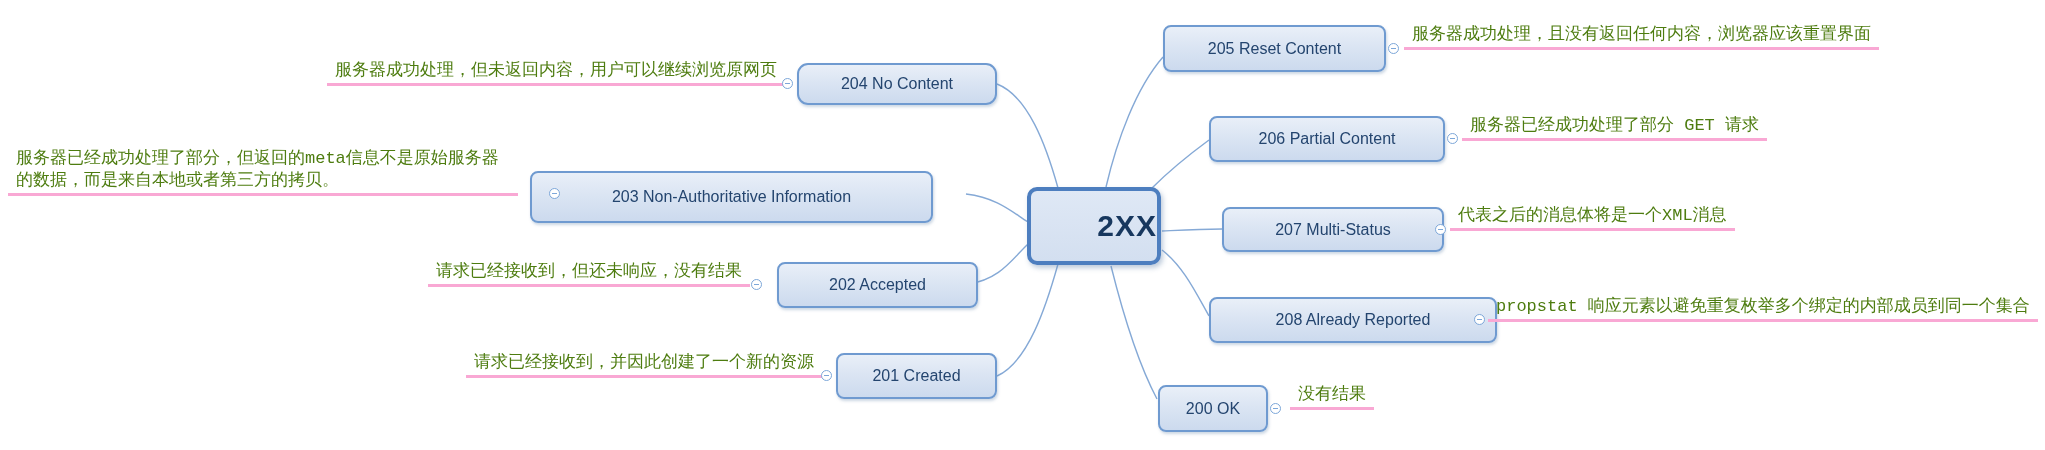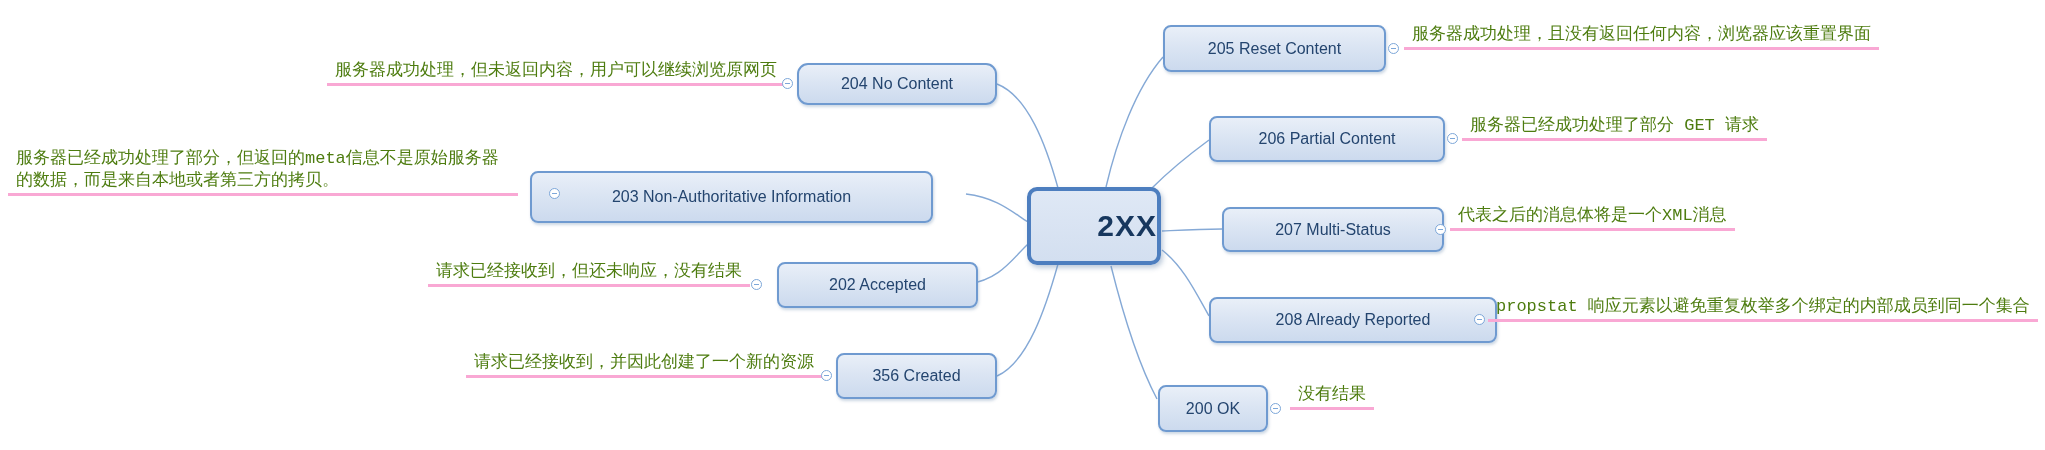--- a/index.html
+++ b/index.html
@@ -84,21 +84,21 @@
 
   <div class="topic" style="left:766px;top:262px;width:201px;height:46px;margin-left:11px;">
     <span>202 Accepted</span>
   </div>
   <div class="note" style="top:261px;right:1295px;">
     <span>请求已经接收到，但还未响应，没有结果</span>
   </div>
   <div class="toggle" style="left:751px;top:279px;"></div>
 
   <div class="topic" style="left:836px;top:353px;width:161px;height:46px;">
-    <span>356 Created</span>
+    <span>201 Created</span>
   </div>
   <div class="note" style="top:352px;right:1223px;">
     <span>请求已经接收到，并因此创建了一个新的资源</span>
   </div>
   <div class="toggle" style="left:821px;top:370px;"></div>
 
   <div class="topic" style="left:1163px;top:25px;width:223px;height:47px;">
     <span>205 Reset Content</span>
   </div>
   <div class="note" style="left:1404px;top:24px;">

